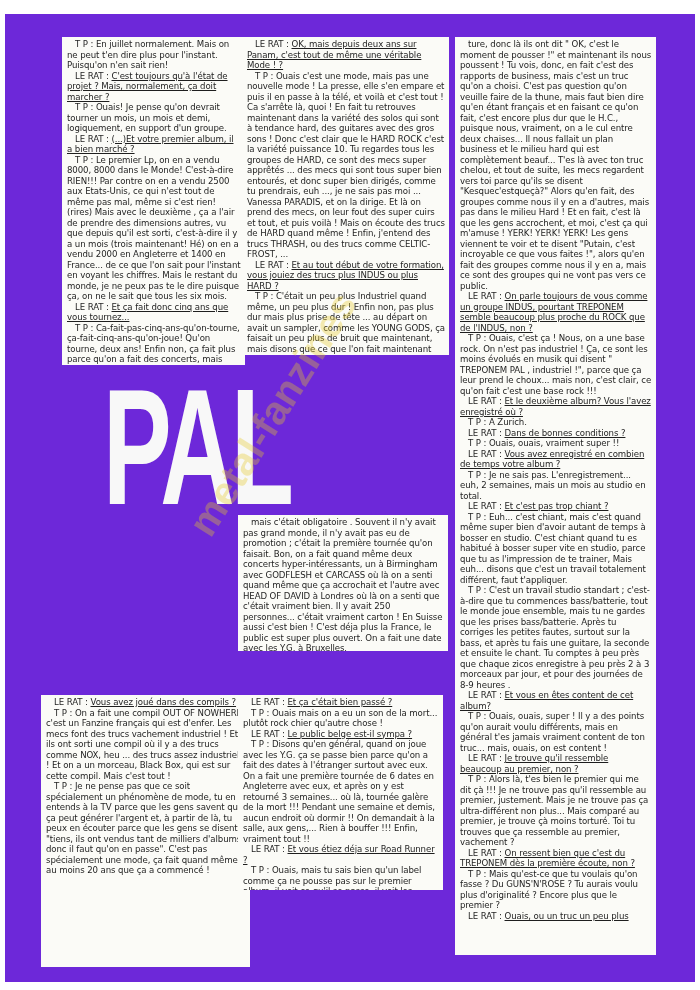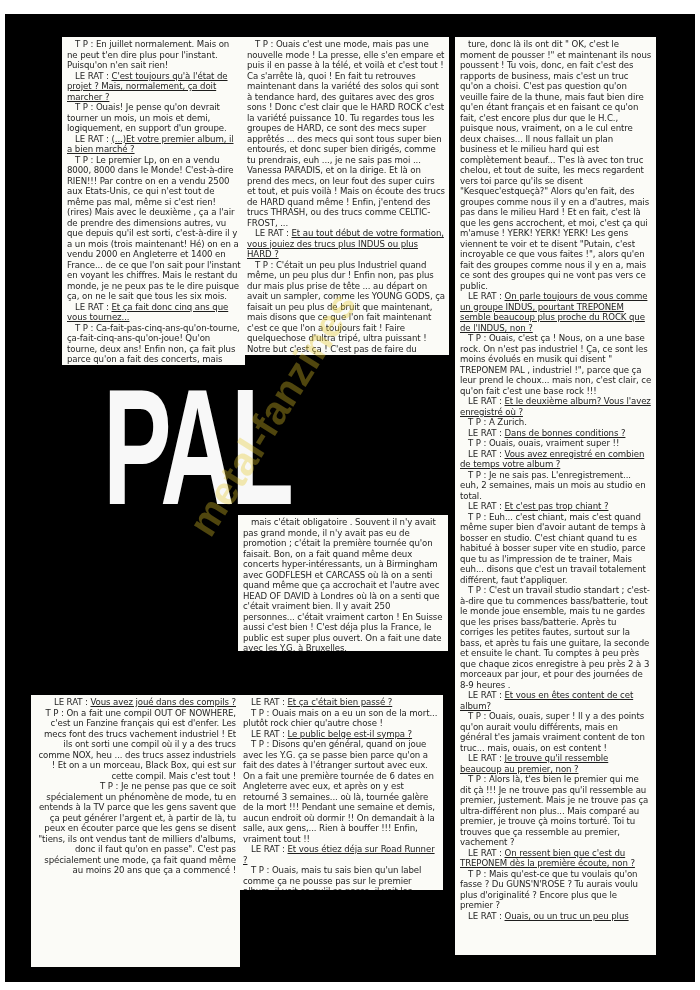--- a/index.html
+++ b/index.html
@@ -1,17 +1,17 @@
 <!DOCTYPE html>
 <html><head>
 <meta charset="utf-8">
 <style>
   html, body { margin: 0; padding: 0; background: #ffffff; }
   body { width: 700px; height: 990px; position: relative; overflow: hidden; font-family: "DejaVu Sans", sans-serif; }
-  .sheet { position: absolute; left: 5px; top: 14px; width: 690px; height: 968px; background: #000000; }
+  .sheet { position: absolute; left: 5px; top: 14px; width: 690px; height: 968px; background: #6d28d9; }
   .box { position: absolute; background: #fbfbf7; color: #1e1e1e; font-size: 8.6px; line-height: 10.5px; padding: 2px 4px 3px 5px; box-sizing: border-box; overflow: hidden; letter-spacing: -0.1px; }
   .box p { margin: 0; text-indent: 8px; }
   .q { text-decoration: underline; }
   .spk { font-weight: normal; }
   .title { position: absolute; color: #f8f8f8; font-family: "Liberation Sans", sans-serif; font-weight: bold; font-size: 166px; letter-spacing: -6px; line-height: 1; transform: scaleX(0.62); transform-origin: left top; }
   .watermark { position: absolute; left: 180px; top: 520px; color: rgba(230,200,40,0.35); font-family: "Liberation Sans", sans-serif; font-weight: bold; font-size: 40px; transform: rotate(-58deg); transform-origin: left top; white-space: nowrap; pointer-events: none; }
 </style>
 </head>
 <body>
 
@@ -19,20 +19,21 @@
   <div class="box" style="left:57px; top:23px; width:183px; height:328px;">
       <p><span class="spk">T P :</span> <span>En juillet normalement. Mais on ne peut t'en dire plus pour l'instant. Puisqu'on n'en sait rien!</span></p>
       <p><span class="spk">LE RAT :</span> <span class="q">C'est toujours qu'à l'état de projet ? Mais, normalement, ça doit marcher ?</span></p>
       <p><span class="spk">T P :</span> <span>Ouais! Je pense qu'on devrait tourner un mois, un mois et demi, logiquement, en support d'un groupe.</span></p>
       <p><span class="spk">LE RAT :</span> <span class="q">(...)Et votre premier album, il a bien marché ?</span></p>
       <p><span class="spk">T P :</span> <span>Le premier Lp, on en a vendu 8000, 8000 dans le Monde! C'est-à-dire RIEN!!! Par contre on en a vendu 2500 aux Etats-Unis, ce qui n'est tout de même pas mal, même si c'est rien! (rires) Mais avec le deuxième , ça a l'air de prendre des dimensions autres, vu que depuis qu'il est sorti, c'est-à-dire il y a un mois (trois maintenant! Hé) on en a vendu 2000 en Angleterre et 1400 en France... de ce que l'on sait pour l'instant en voyant les chiffres. Mais le restant du monde, je ne peux pas te le dire puisque ça, on ne le sait que tous les six mois.</span></p>
       <p><span class="spk">LE RAT :</span> <span class="q">Et ça fait donc cinq ans que vous tournez...</span></p>
       <p><span class="spk">T P :</span> <span>Ca-fait-pas-cinq-ans-qu'on-tourne, ça-fait-cinq-ans-qu'on-joue! Qu'on tourne, deux ans! Enfin non, ça fait plus parce qu'on a fait des concerts, mais vraiment tourner ? ça fait deux ans.</span></p>
     </div>
   <div class="box" style="left:237px; top:23px; width:207px; height:318px;">
+      <p><span class="spk">LE RAT :</span> <span class="q">OK, mais depuis deux ans sur Panam, c'est tout de même une véritable Mode ! ?</span></p>
       <p><span class="spk">T P :</span> <span>Ouais c'est une mode, mais pas une nouvelle mode ! La presse, elle s'en empare et puis il en passe à la télé, et voilà et c'est tout ! Ca s'arrête là, quoi ! En fait tu retrouves maintenant dans la variété des solos qui sont à tendance hard, des guitares avec des gros sons ! Donc c'est clair que le HARD ROCK c'est la variété puissance 10. Tu regardes tous les groupes de HARD, ce sont des mecs super apprêtés ... des mecs qui sont tous super bien entourés, et donc super bien dirigés, comme tu prendrais, euh ..., je ne sais pas moi ... Vanessa PARADIS, et on la dirige. Et là on prend des mecs, on leur fout des super cuirs et tout, et puis voilà ! Mais on écoute des trucs de HARD quand même ! Enfin, j'entend des trucs THRASH, ou des trucs comme CELTIC-FROST, ...</span></p>
       <p><span class="spk">LE RAT :</span> <span class="q">Et au tout début de votre formation, vous jouiez des trucs plus INDUS ou plus HARD ?</span></p>
       <p><span class="spk">T P :</span> <span>C'était un peu plus Industriel quand même, un peu plus dur ! Enfin non, pas plus dur mais plus prise de tête ... au départ on avait un sampler, comme les YOUNG GODS, ça faisait un peu plus de bruit que maintenant, mais disons que ce que l'on fait maintenant c'est ce que l'on a toujours fait ! Faire quelquechose d'ultra tripé, ultra puissant ! Notre but c'est ça ! C'est pas de faire du H.C.ou du ci ou de çà !!! On s'en fout des étiquettes ! On n'a pas d'idéologie non plus qui se rapporte à un style Musical ! Tout ça c'est des conneries ! C'est soit des modes, soit des trucs beaucoup trop extrémistes ou beaucoup trop ...</span></p>
     </div>
   <div class="box" style="left:450px; top:23px; width:201px; height:918px;">
       <p><span>ture, donc là ils ont dit " OK, c'est le moment de pousser !" et maintenant ils nous poussent ! Tu vois, donc, en fait c'est des rapports de business, mais c'est un truc qu'on a choisi. C'est pas question qu'on veuille faire de la thune, mais faut bien dire qu'en étant français et en faisant ce qu'on fait, c'est encore plus dur que le H.C., puisque nous, vraiment, on a le cul entre deux chaises... Il nous fallait un plan business et le milieu hard qui est complètement beauf... T'es là avec ton truc chelou, et tout de suite, les mecs regardent vers toi parce qu'ils se disent "Kesquec'estqueçà?" Alors qu'en fait, des groupes comme nous il y en a d'autres, mais pas dans le milieu Hard ! Et en fait, c'est là que les gens accrochent, et moi, c'est ça qui m'amuse ! YERK! YERK! YERK! Les gens viennent te voir et te disent "Putain, c'est incroyable ce que vous faites !", alors qu'en fait des groupes comme nous il y en a, mais ce sont des groupes qui ne vont pas vers ce public.</span></p>
       <p><span class="spk">LE RAT :</span> <span class="q">On parle toujours de vous comme un groupe INDUS, pourtant TREPONEM semble beaucoup plus proche du ROCK que de l'INDUS, non ?</span></p>
       <p><span class="spk">T P :</span> <span>Ouais, c'est ça ! Nous, on a une base rock. On n'est pas industriel ! Ça, ce sont les moins évolués en musik qui disent " TREPONEM PAL , industriel !", parce que ça leur prend le choux... mais non, c'est clair, ce qu'on fait c'est une base rock !!!</span></p>
       <p><span class="spk">LE RAT :</span> <span class="q">Et le deuxième album? Vous l'avez enregistré où ?</span></p>
       <p><span class="spk">T P :</span> <span>A Zurich.</span></p>
@@ -48,21 +49,21 @@
       <p><span class="spk">LE RAT :</span> <span class="q">Je trouve qu'il ressemble beaucoup au premier, non ?</span></p>
       <p><span class="spk">T P :</span> <span>Alors là, t'es bien le premier qui me dit çà !!! Je ne trouve pas qu'il ressemble au premier, justement. Mais je ne trouve pas ça ultra-différent non plus... Mais comparé au premier, je trouve çà moins torturé. Toi tu trouves que ça ressemble au premier, vachement ?</span></p>
       <p><span class="spk">LE RAT :</span> <span class="q">On ressent bien que c'est du TREPONEM dès la première écoute, non ?</span></p>
       <p><span class="spk">T P :</span> <span>Mais qu'est-ce que tu voulais qu'on fasse ? Du GUNS'N'ROSE ? Tu aurais voulu plus d'originalité ? Encore plus que le premier ?</span></p>
       <p><span class="spk">LE RAT :</span> <span class="q">Ouais, ou un truc un peu plus</span></p>
     </div>
   <div class="title" style="left:98px; top:350px;">PAL</div>
   <div class="box" style="left:233px; top:501px; width:210px; height:136px;">
       <p><span>mais c'était obligatoire . Souvent il n'y avait pas grand monde, il n'y avait pas eu de promotion ; c'était la première tournée qu'on faisait. Bon, on a fait quand même deux concerts hyper-intéressants, un à Birmingham avec GODFLESH et CARCASS où là on a senti quand même que ça accrochait et l'autre avec HEAD OF DAVID à Londres où là on a senti que c'était vraiment bien. Il y avait 250 personnes... c'était vraiment carton ! En Suisse aussi c'est bien ! C'est déja plus la France, le public est super plus ouvert. On a fait une date avec les Y.G. à Bruxelles.</span></p>
     </div>
-  <div class="box" style="left:26px; top:681px; width:209px; height:272px;text-align:right;">
+  <div class="box" style="left:36px; top:681px; width:209px; height:272px;">
       <p><span class="spk">LE RAT :</span> <span class="q">Vous avez joué dans des compils ?</span></p>
       <p><span class="spk">T P :</span> <span>On a fait une compil OUT OF NOWHERE, c'est un Fanzine français qui est d'enfer. Les mecs font des trucs vachement industriel ! Et ils ont sorti une compil où il y a des trucs comme NOX, heu ... des trucs assez industriels ! Et on a un morceau, Black Box, qui est sur cette compil. Mais c'est tout !</span></p>
       <p><span class="spk">T P :</span> <span>Je ne pense pas que ce soit spécialement un phénomène de mode, tu en entends à la TV parce que les gens savent que ça peut générer l'argent et, à partir de là, tu peux en écouter parce que les gens se disent "tiens, ils ont vendus tant de milliers d'albums, donc il faut qu'on en passe". C'est pas spécialement une mode, ça fait quand même au moins 20 ans que ça a commencé !</span></p>
     </div>
   <div class="box" style="left:233px; top:681px; width:205px; height:195px;">
       <p><span class="spk">LE RAT :</span> <span class="q">Et ça c'était bien passé ?</span></p>
       <p><span class="spk">T P :</span> <span>Ouais mais on a eu un son de la mort... plutôt rock chier qu'autre chose !</span></p>
       <p><span class="spk">LE RAT :</span> <span class="q">Le public belge est-il sympa ?</span></p>
       <p><span class="spk">T P :</span> <span>Disons qu'en général, quand on joue avec les Y.G. ça se passe bien parce qu'on a fait des dates à l'étranger surtout avec eux. On a fait une première tournée de 6 dates en Angleterre avec eux, et après on y est retourné 3 semaines... où là, tournée galère de la mort !!! Pendant une semaine et demis, aucun endroit où dormir !! On demandait à la salle, aux gens,... Rien à bouffer !!! Enfin, vraiment tout !!</span></p>
       <p><span class="spk">LE RAT :</span> <span class="q">Et vous étiez déja sur Road Runner ?</span></p>

